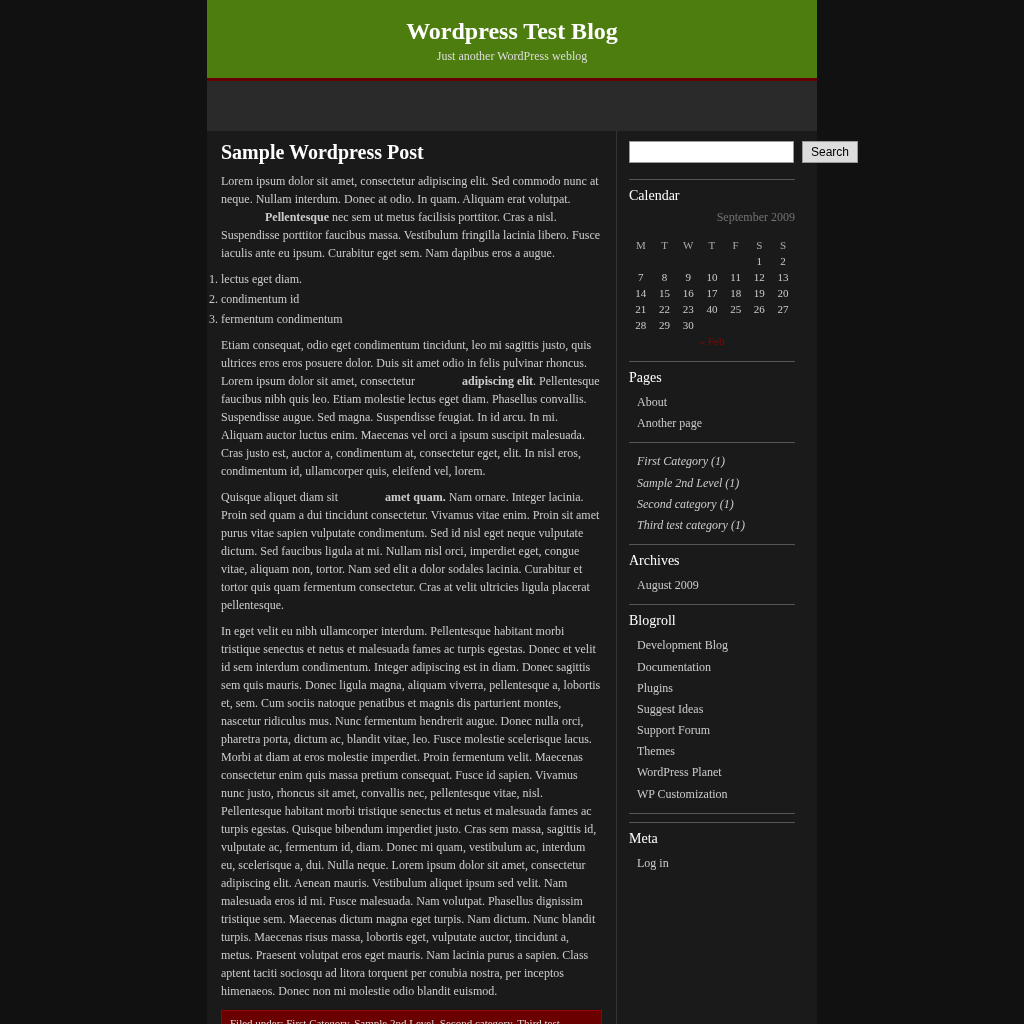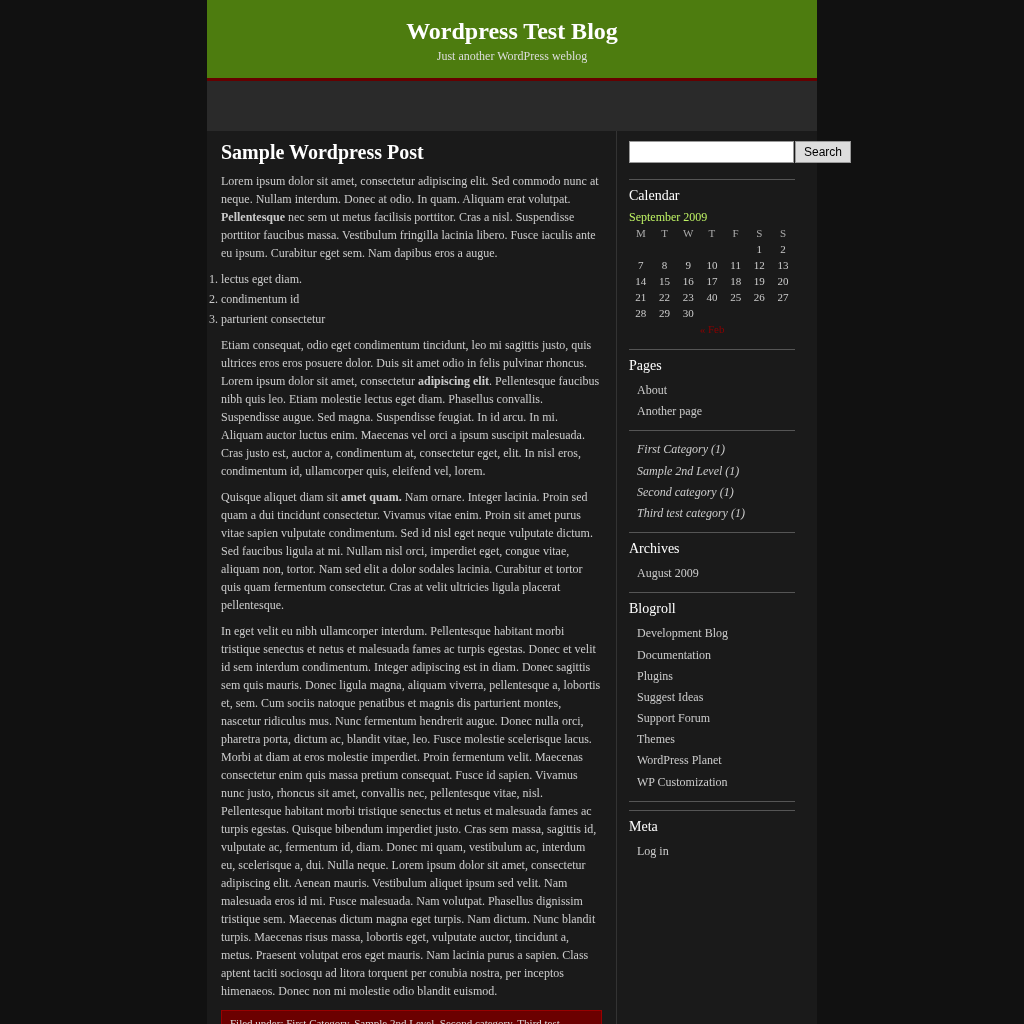--- a/index.html
+++ b/index.html
@@ -61,33 +61,33 @@
     }
     .post-body p {
       margin-bottom: 8px;
     }
     .post-body ol {
       margin-bottom: 8px;
     }
     .post-body ol li {
       margin-bottom: 2px;
     }
-    .bold { font-weight: bold; }
+    .bold { font-weight: bold; margin-left: 44px; }
     .post-footer {
       background: #6b0000;
       border: 1px solid #900;
       padding: 6px 8px;
       margin-top: 10px;
       font-size: 11px;
       color: #ddd;
     }
     
     .search-bar {
       display: flex;
-      gap: 1px;
+      gap: 8px;
       margin-bottom: 16px;
     }
     .search-bar input {
       flex: 1;
       background: #fff;
       border: 1px solid #999;
       padding: 3px 4px;
       font-size: 12px;
       color: #000;
     }
@@ -108,24 +108,24 @@
       color: #fff;
       font-size: 14px;
       font-weight: normal;
       margin-bottom: 6px;
     }
     
     .calendar-container {
       margin-bottom: 12px;
     }
     .calendar-month {
-      text-align: left;
-      color: #bef264;
-      font-size: 12px;
-      margin-bottom: 0;
+      text-align: right;
+      color: #737373;
+      font-size: 12px;
+      margin-bottom: 12px;
     }
     .calendar-table {
       width: 100%;
       border-collapse: collapse;
       font-size: 11px;
     }
     .calendar-table th {
       color: #aaa;
       text-align: center;
       padding: 2px 0;
@@ -171,21 +171,21 @@
 
   <div id="content-area">
 
     <div id="main-content">
       <div class="post-title">Sample Wordpress Post</div>
       <div class="post-body">
         <p>Lorem ipsum dolor sit amet, consectetur adipiscing elit. Sed commodo nunc at neque. Nullam interdum. Donec at odio. In quam. Aliquam erat volutpat. <span class="bold">Pellentesque</span> nec sem ut metus facilisis porttitor. Cras a nisl. Suspendisse porttitor faucibus massa. Vestibulum fringilla lacinia libero. Fusce iaculis ante eu ipsum. Curabitur eget sem. Nam dapibus eros a augue.</p>
         <ol>
           <li>lectus eget diam.</li>
           <li>condimentum id</li>
-          <li>parturient consectetur</li>
+          <li>fermentum condimentum</li>
         </ol>
         <p>Etiam consequat, odio eget condimentum tincidunt, leo mi sagittis justo, quis ultrices eros eros posuere dolor. Duis sit amet odio in felis pulvinar rhoncus. Lorem ipsum dolor sit amet, consectetur <span class="bold">adipiscing elit</span>. Pellentesque faucibus nibh quis leo. Etiam molestie lectus eget diam. Phasellus convallis. Suspendisse augue. Sed magna. Suspendisse feugiat. In id arcu. In mi. Aliquam auctor luctus enim. Maecenas vel orci a ipsum suscipit malesuada. Cras justo est, auctor a, condimentum at, consectetur eget, elit. In nisl eros, condimentum id, ullamcorper quis, eleifend vel, lorem.</p>
         <p>Quisque aliquet diam sit <span class="bold">amet quam.</span> Nam ornare. Integer lacinia. Proin sed quam a dui tincidunt consectetur. Vivamus vitae enim. Proin sit amet purus vitae sapien vulputate condimentum. Sed id nisl eget neque vulputate dictum. Sed faucibus ligula at mi. Nullam nisl orci, imperdiet eget, congue vitae, aliquam non, tortor. Nam sed elit a dolor sodales lacinia. Curabitur et tortor quis quam fermentum consectetur. Cras at velit ultricies ligula placerat pellentesque.</p>
         <p>In eget velit eu nibh ullamcorper interdum. Pellentesque habitant morbi tristique senectus et netus et malesuada fames ac turpis egestas. Donec et velit id sem interdum condimentum. Integer adipiscing est in diam. Donec sagittis sem quis mauris. Donec ligula magna, aliquam viverra, pellentesque a, lobortis et, sem. Cum sociis natoque penatibus et magnis dis parturient montes, nascetur ridiculus mus. Nunc fermentum hendrerit augue. Donec nulla orci, pharetra porta, dictum ac, blandit vitae, leo. Fusce molestie scelerisque lacus. Morbi at diam at eros molestie imperdiet. Proin fermentum velit. Maecenas consectetur enim quis massa pretium consequat. Fusce id sapien. Vivamus nunc justo, rhoncus sit amet, convallis nec, pellentesque vitae, nisl. Pellentesque habitant morbi tristique senectus et netus et malesuada fames ac turpis egestas. Quisque bibendum imperdiet justo. Cras sem massa, sagittis id, vulputate ac, fermentum id, diam. Donec mi quam, vestibulum ac, interdum eu, scelerisque a, dui. Nulla neque. Lorem ipsum dolor sit amet, consectetur adipiscing elit. Aenean mauris. Vestibulum aliquet ipsum sed velit. Nam malesuada eros id mi. Fusce malesuada. Nam volutpat. Phasellus dignissim tristique sem. Maecenas dictum magna eget turpis. Nam dictum. Nunc blandit turpis. Maecenas risus massa, lobortis eget, vulputate auctor, tincidunt a, metus. Praesent volutpat eros eget mauris. Nam lacinia purus a sapien. Class aptent taciti sociosqu ad litora torquent per conubia nostra, per inceptos himenaeos. Donec non mi molestie odio blandit euismod.</p>
       </div>
       <div class="post-footer">
         <span>Filed under: First Category, Sample 2nd Level, Second category, Third test category by admin - - - 2 Comments »</span>
       </div>
     </div>
 

